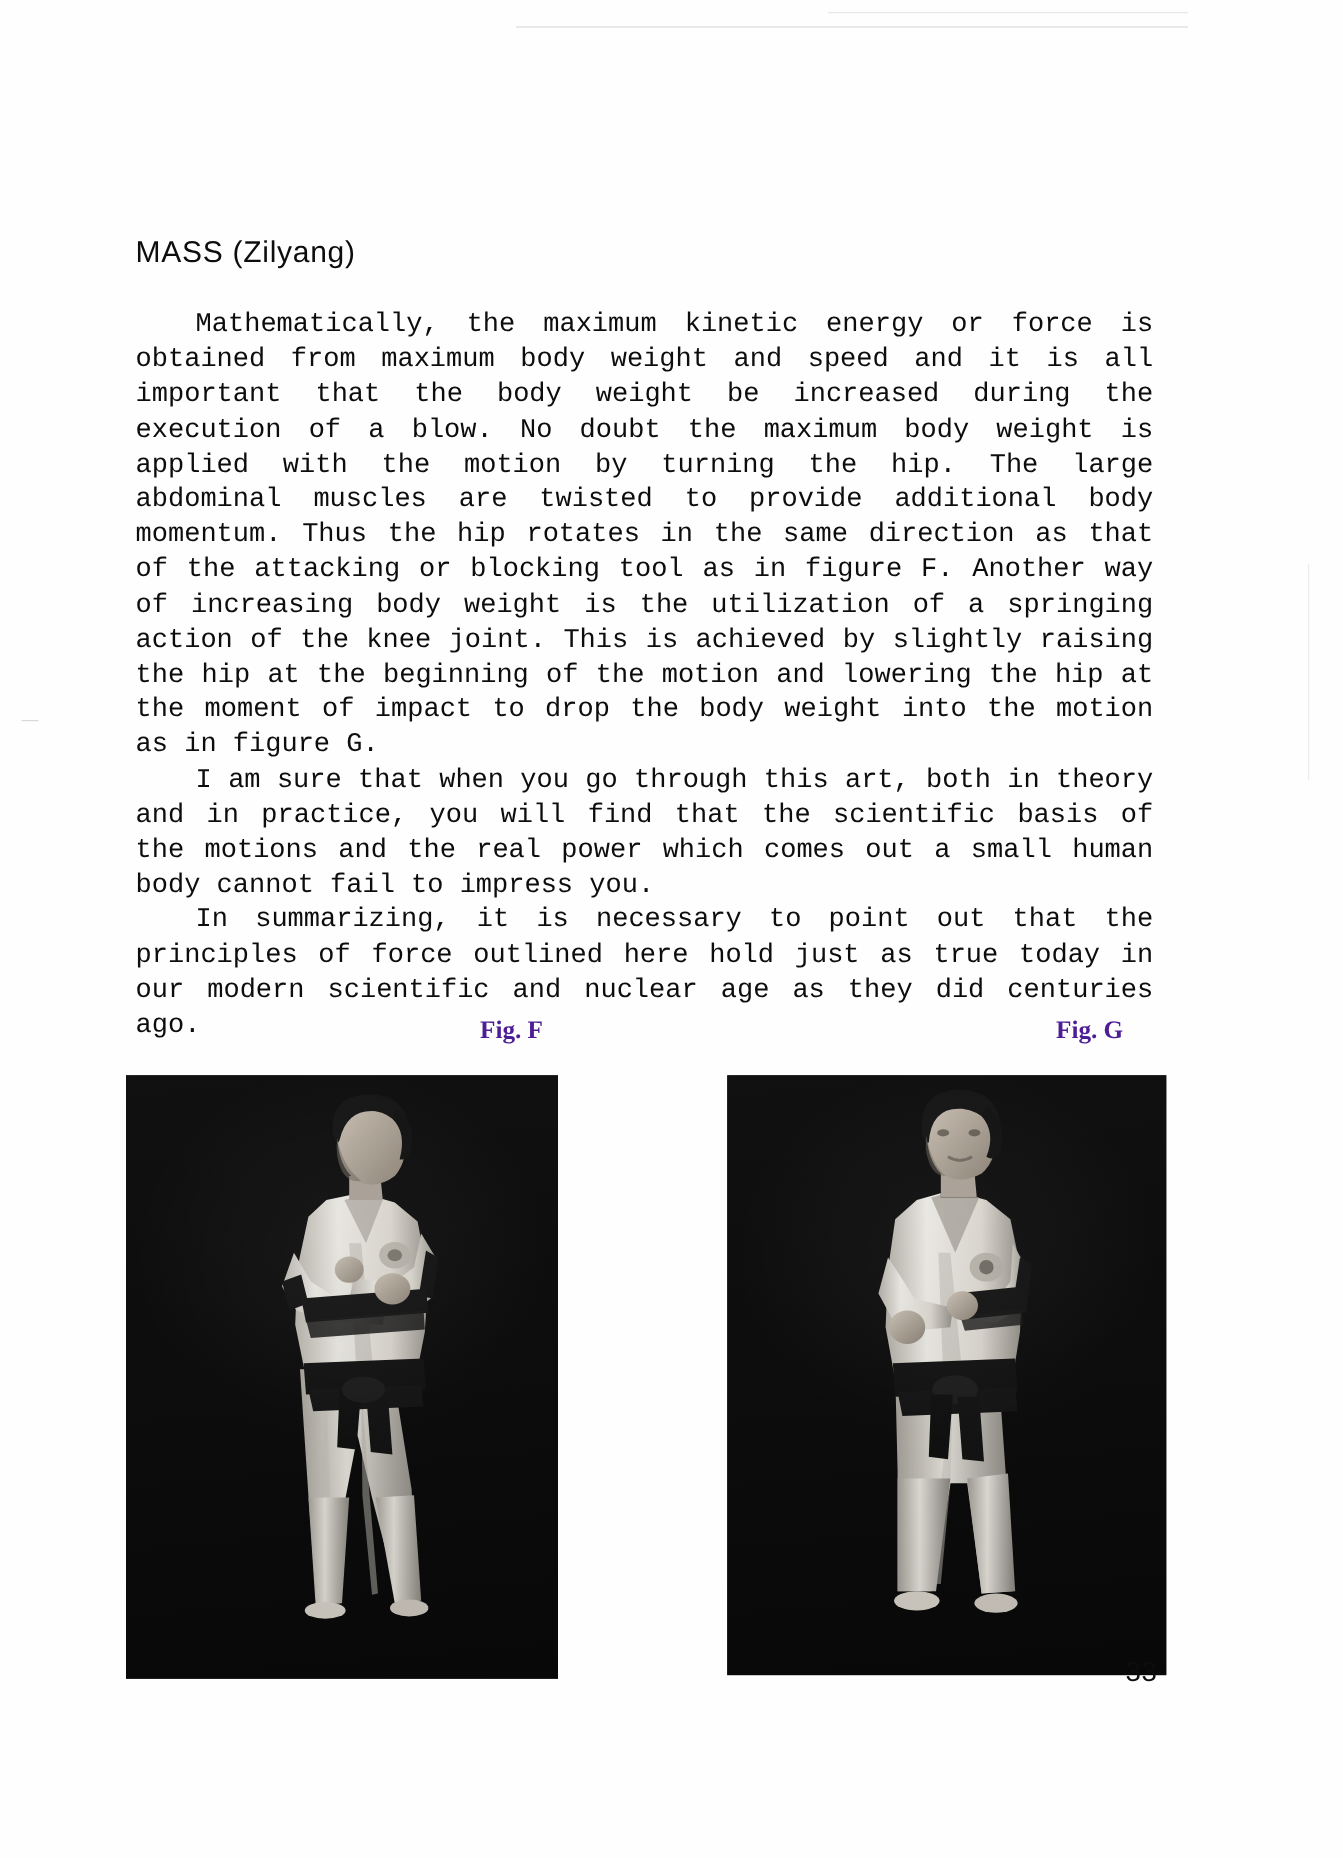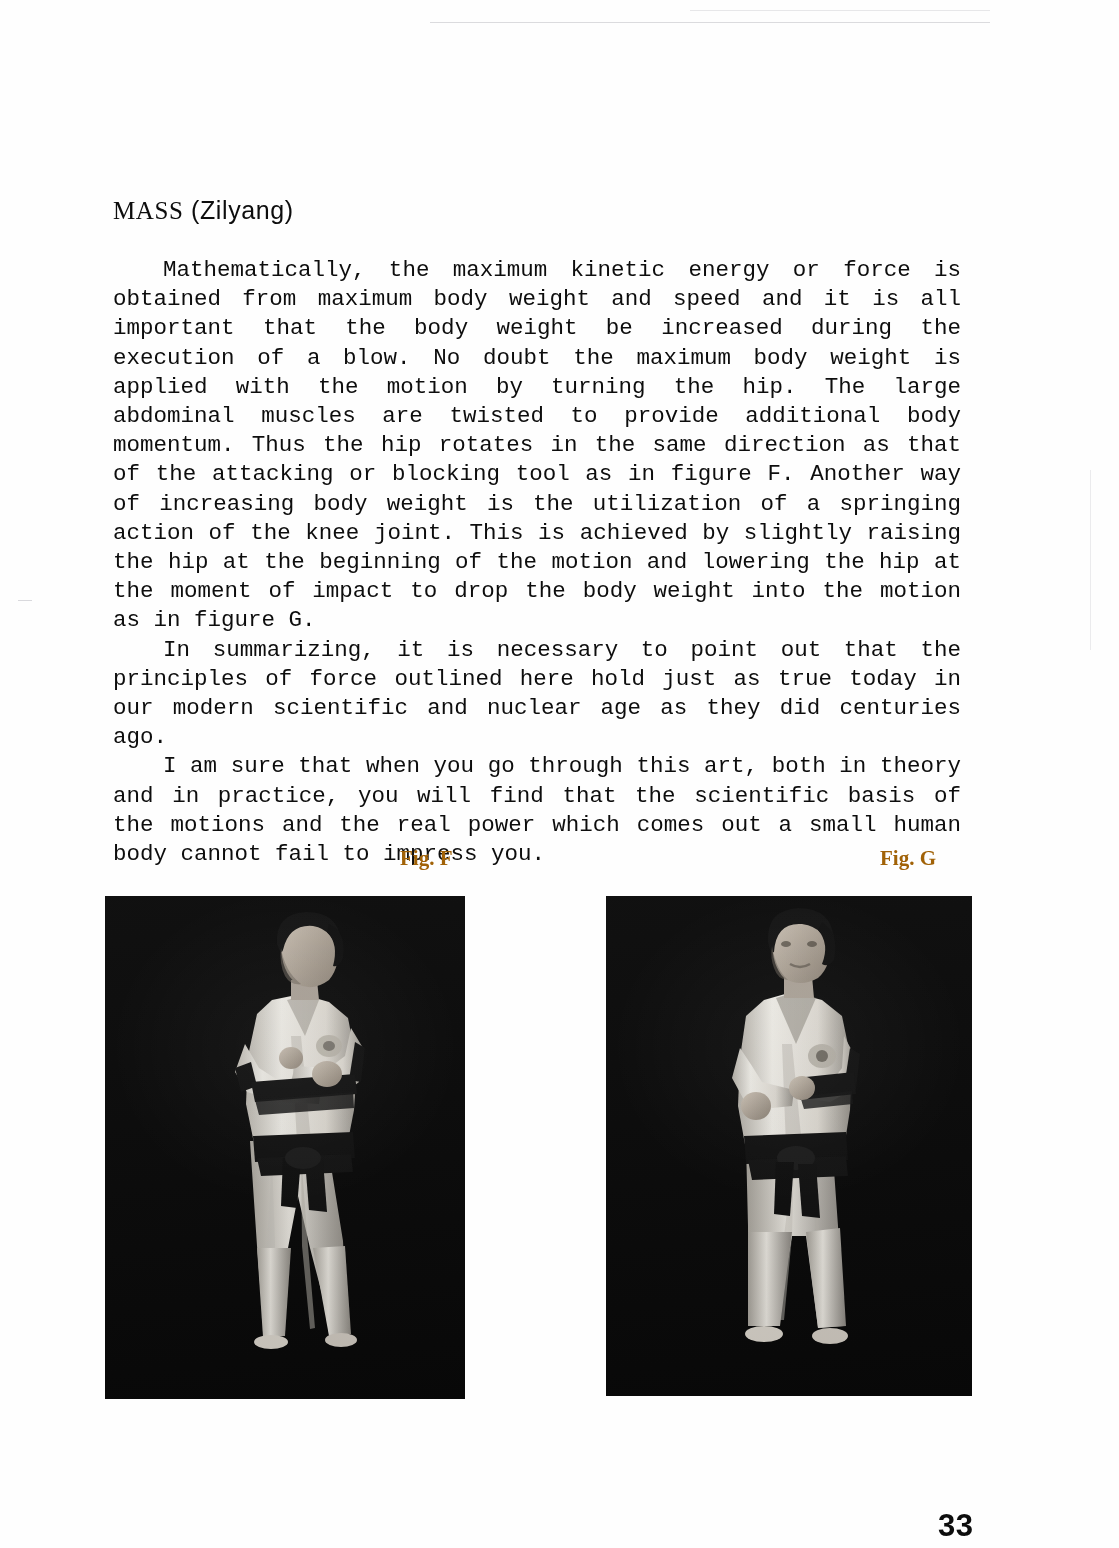--- a/index.html
+++ b/index.html
@@ -52,21 +52,21 @@
   }
 
   .section-heading {
     position: absolute;
     left: 113px;
     top: 196px;
     font-size: 25px;
     letter-spacing: 0.6px;
     white-space: nowrap;
   }
-  .section-heading .roman { font-weight: 400; font-family: Liberation Serif, serif; }
+  .section-heading .roman { font-weight: 400; }
   .section-heading .ital { }
 
   .body-block {
     position: absolute;
     left: 113px;
     top: 256px;
     width: 848px;
     font-family: Liberation Mono, monospace;
   }
   .para {
@@ -78,21 +78,21 @@
     text-indent: 50px;
     -webkit-hyphens: none;
     hyphens: none;
   }
 
   .fig-caption {
     position: absolute;
     font-family: "Liberation Serif", serif;
     font-weight: 700;
     font-size: 21px;
-    color: #a16207;
+    color: #4c1d95;
     white-space: nowrap;
   }
   .fig-caption.cap-f { left: 400px; top: 846px; }
   .fig-caption.cap-g { left: 880px; top: 846px; }
 
   .photo {
     position: absolute;
     background: #080808;
     overflow: hidden;
   }
@@ -108,45 +108,45 @@
       radial-gradient(ellipse 70% 45% at 50% 30%, rgba(255,255,255,0.045), rgba(255,255,255,0) 70%),
       linear-gradient(175deg, rgba(255,255,255,0.03), rgba(0,0,0,0.10));
     pointer-events: none;
   }
 
   .photo svg { display: block; width: 100%; height: 100%; }
 
   .page-number {
     position: absolute;
     left: 938px;
-    top: 1508px;
-    font-size: 31px;
-    font-weight: 700;
+    top: 1380px;
+    font-size: 23px;
+    font-weight: 400;
     letter-spacing: 0.5px;
   }
 </style>
 </head>
 <body>
 
 <div class="page">
 
   <div class="scan-artifact-top"></div>
   <div class="scan-artifact-top2"></div>
   <div class="scan-artifact-left"></div>
   <div class="scan-artifact-right"></div>
 
   <div class="section-heading">
     <span class="roman">MASS</span>
     <span class="ital">(Zilyang)</span>
   </div>
 
   <div class="body-block">
     <p class="para">Mathematically, the maximum kinetic energy or force is obtained from maximum body weight and speed and it is all important that the body weight be increased during the execution of a blow. No doubt the maximum body weight is applied with the motion by turning the hip. The large abdominal muscles are twisted to provide additional body momentum. Thus the hip rotates in the same direction as that of the attacking or blocking tool as in figure F. Another way of increasing body weight is the utilization of a springing action of the knee joint. This is achieved by slightly raising the hip at the beginning of the motion and lowering the hip at the moment of impact to drop the body weight into the motion as in figure G.</p>
+    <p class="para">I am sure that when you go through this art, both in theory and in practice, you will find that the scientific basis of the motions and the real power which comes out a small human body cannot fail to impress you.</p>
     <p class="para">In summarizing, it is necessary to point out that the principles of force outlined here hold just as true today in our modern scientific and nuclear age as they did centuries ago.</p>
-    <p class="para">I am sure that when you go through this art, both in theory and in practice, you will find that the scientific basis of the motions and the real power which comes out a small human body cannot fail to impress you.</p>
   </div>
 
   <div class="fig-caption cap-f">Fig. F</div>
   <div class="fig-caption cap-g">Fig. G</div>
 
   <div class="photo photo-f">
     <svg viewBox="0 0 360 503" preserveAspectRatio="none">
       <defs>
         <linearGradient id="clothF" x1="0" y1="0" x2="1" y2="0">
           <stop offset="0%" stop-color="#b9b5ad"></stop>

